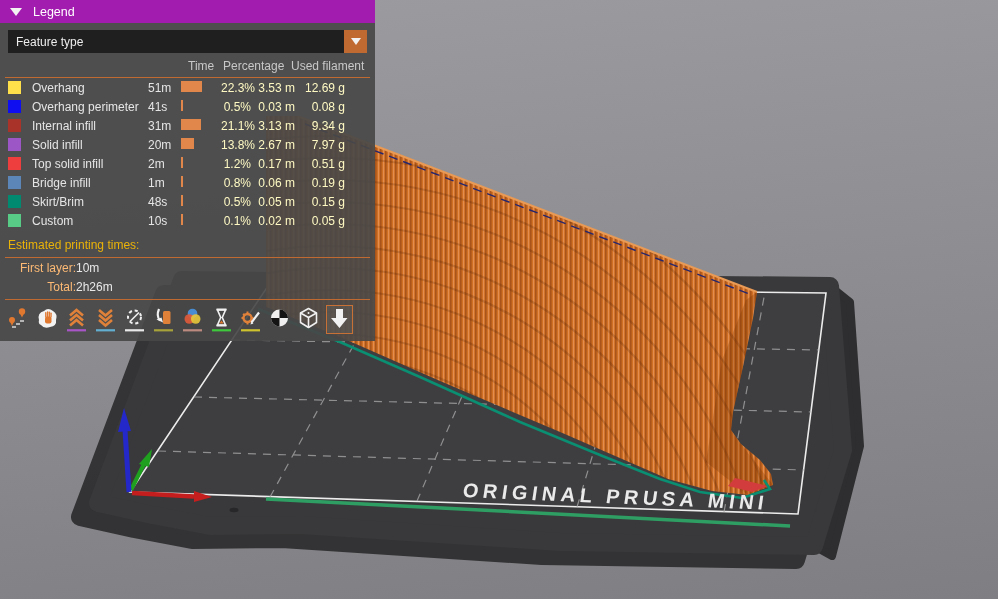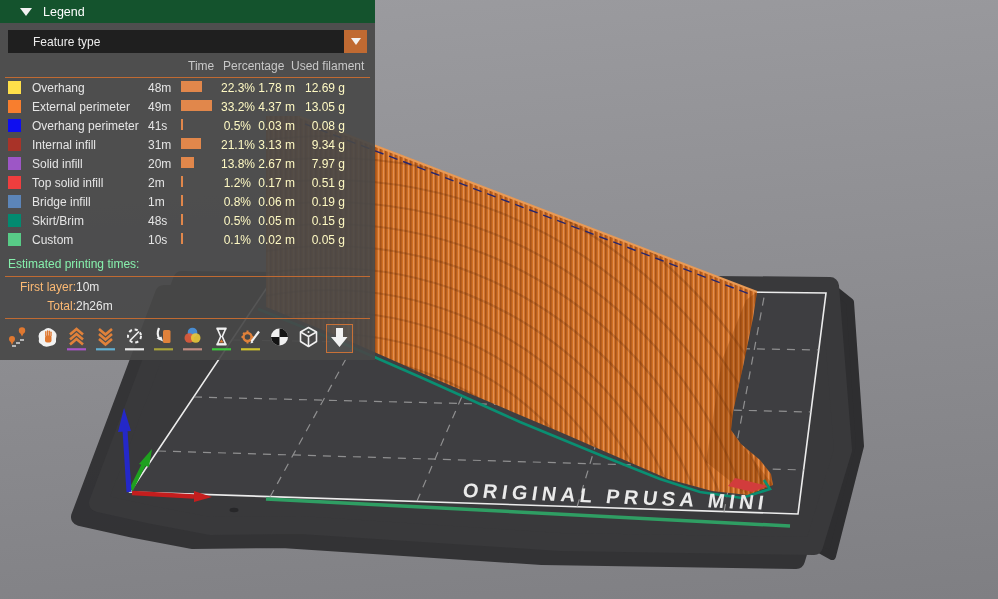--- a/index.html
+++ b/index.html
@@ -2,41 +2,41 @@
 <html><head>
 <meta charset="utf-8">
 <style>
   html,body{margin:0;padding:0;}
   body{width:998px;height:599px;overflow:hidden;font-family:"Liberation Sans",sans-serif;}
   .stage{position:relative;width:998px;height:599px;background:linear-gradient(175deg,#9c9ca0 0%,#8f8f93 45%,#7f7f83 100%);overflow:hidden;}
   .scene-svg{position:absolute;left:0;top:0;z-index:1;}
 
   
   .legend-panel{position:absolute;left:0;top:0;width:375px;z-index:5;background:rgba(72,72,72,0.92);color:#e3e3e3;font-size:12px;}
-  .legend-header{height:23px;background:#14532d;display:flex;align-items:center;gap:11px;padding:0 20px;color:#fff;}
+  .legend-header{height:23px;background:#a21caf;display:flex;align-items:center;gap:11px;padding:0 10px;color:#fff;}
   .tri-down{width:0;height:0;border-left:6px solid transparent;border-right:6px solid transparent;border-top:8px solid #f2f2f2;}
   .legend-title{font-size:12.5px;}
   .dropdown{margin:7px 8px 0 8px;height:23px;display:flex;background:#1f1f1f;align-items:stretch;}
-  .dropdown-value{flex:1;display:flex;align-items:center;padding-left:25px;color:#ededed;}
+  .dropdown-value{flex:1;display:flex;align-items:center;padding-left:8px;color:#ededed;}
   .dropdown-btn{width:23px;background:#c06a32;display:flex;align-items:center;justify-content:center;border:none;cursor:pointer;}
   .dropdown-btn .tri-down{border-left-width:5px;border-right-width:5px;border-top-width:7px;}
 
   .lg-grid{display:grid;grid-template-columns:24px 116px 33px 40px 30px 44px 50px;align-items:center;padding-left:8px;}
   .col-head{height:17px;margin-top:4px;color:#c8c8c8;margin-left:40px;}
   .col-head .h-time{grid-column:3;}
   .col-head .h-pct{grid-column:4 / span 2;padding-left:2px;}
   .col-head .h-fil{grid-column:6 / span 2;}
   .orange-rule{border:none;border-top:1px solid #c06a32;margin:3px 5px 0 5px;}
   .feature-row{height:19px;}
   .swatch{width:13px;height:13px;}
   .cell-label{color:#e5e5e5;}
   .cell-time{color:#e5e5e5;}
   .cell-bar{height:11px;background:#e1874b;}
   .cell-pct,.cell-len,.cell-wt{text-align:right;color:#fef9c3;}
-  .est-title{padding:8px 8px 2px 8px;color:#86efac;}
+  .est-title{padding:8px 8px 2px 8px;color:#eab308;}
   .est-row{display:flex;height:19px;align-items:center;padding-left:8px;}
   .est-label{width:68px;color:#fdba74;text-align:right;}
   .est-value{color:#e8e8e8;}
   .icon-bar{display:flex;align-items:center;gap:6px;padding:5px 6px 7px 7px;}
   .icon-btn{display:flex;align-items:center;justify-content:center;cursor:pointer;}
   .icon-btn svg{display:block;}
   .icon-btn.active{border:1px solid #c87137;background:rgba(255,255,255,0.05);}
 </style>
 </head>
 <body>
@@ -140,36 +140,27 @@
       <span class="h-time">Time</span>
       <span class="h-pct">Percentage</span>
       <span class="h-fil">Used filament</span>
     </div>
     <hr class="orange-rule">
 
     <div>
     <div class="lg-grid feature-row">
       <span class="swatch" style="background: rgb(255, 224, 74);"></span>
       <span class="cell-label">Overhang</span>
-      <span class="cell-time">48m</span>
+      <span class="cell-time">51m</span>
       <span><span class="cell-bar" style="display: inline-block; width: 20.739px;"></span></span>
       <span class="cell-pct">22.3%</span>
-      <span class="cell-len">1.78 m</span>
+      <span class="cell-len">3.53 m</span>
       <span class="cell-wt">12.69 g</span>
     </div>
 
-    <div class="lg-grid feature-row">
-      <span class="swatch" style="background: rgb(248, 126, 46);"></span>
-      <span class="cell-label">External perimeter</span>
-      <span class="cell-time">49m</span>
-      <span><span class="cell-bar" style="display: inline-block; width: 30.876px;"></span></span>
-      <span class="cell-pct">33.2%</span>
-      <span class="cell-len">4.37 m</span>
-      <span class="cell-wt">13.05 g</span>
-    </div>
 
     <div class="lg-grid feature-row">
       <span class="swatch" style="background: rgb(14, 14, 240);"></span>
       <span class="cell-label">Overhang perimeter</span>
       <span class="cell-time">41s</span>
       <span><span class="cell-bar" style="display: inline-block; width: 2px;"></span></span>
       <span class="cell-pct">0.5%</span>
       <span class="cell-len">0.03 m</span>
       <span class="cell-wt">0.08 g</span>
     </div>

